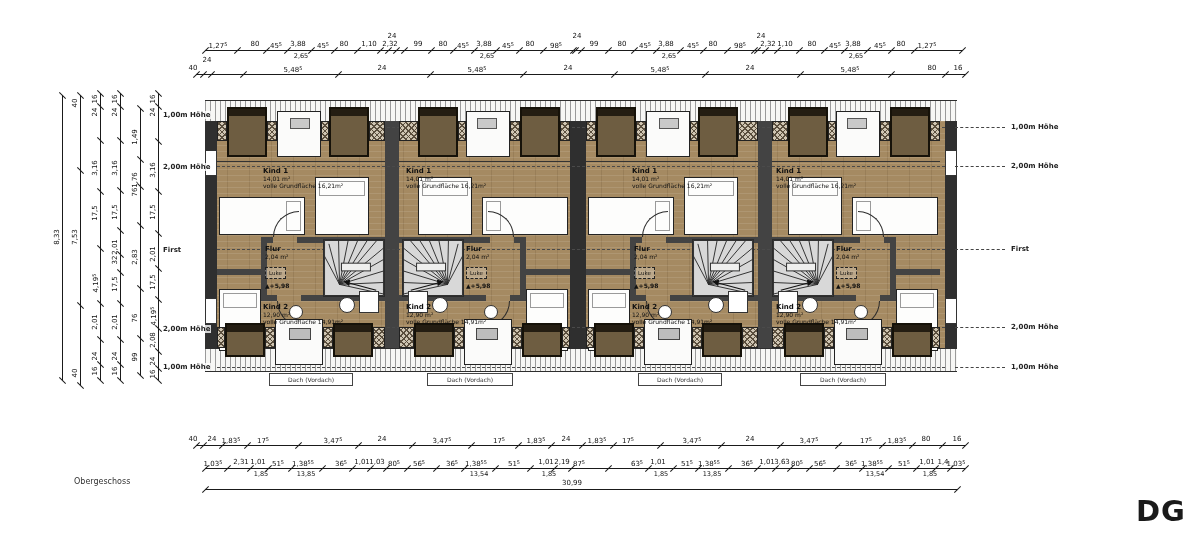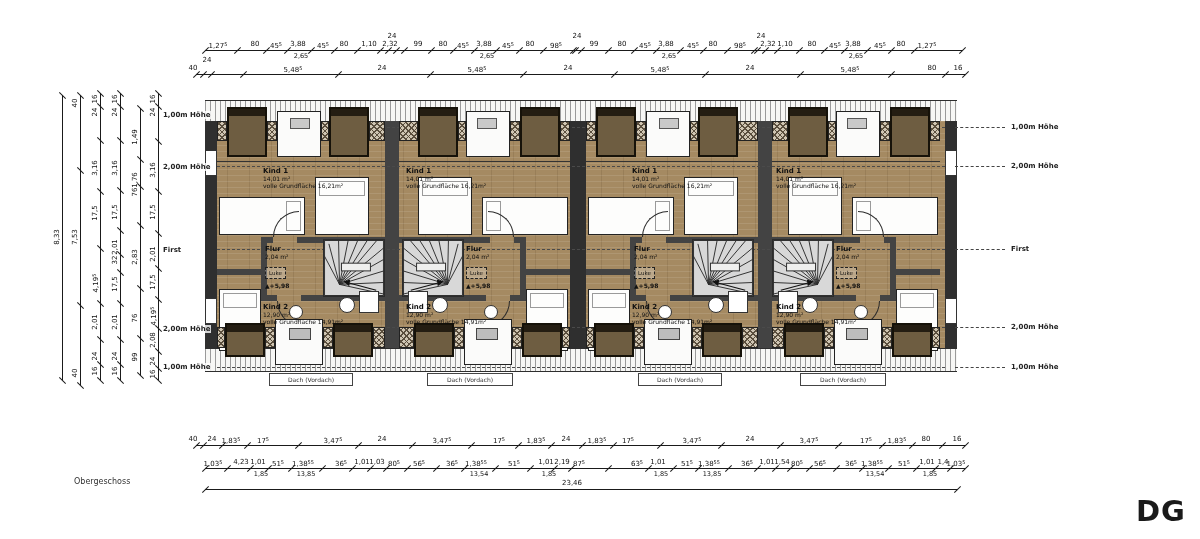--- a/index.html
+++ b/index.html
@@ -250,21 +250,21 @@
       <div class="tick" style="left: 770.5px; top: 468px;"></div>
       <div class="tick" style="left: 785.5px; top: 468px;"></div>
       <div class="tick" style="left: 804.5px; top: 468px;"></div>
       <div class="tick" style="left: 831.5px; top: 468px;"></div>
       <div class="tick" style="left: 857.5px; top: 468px;"></div>
       <div class="tick" style="left: 884px; top: 468px;"></div>
       <div class="tick" style="left: 911.5px; top: 468px;"></div>
       <div class="tick" style="left: 931px; top: 468px;"></div>
       <div class="tick" style="left: 945.5px; top: 468px;"></div>
       <div class="dim-lab" style="left: 213px; top: 459px;">1,03<sup>5</sup></div>
-      <div class="dim-lab" style="left: 241px; top: 459px;">4,23</div>
+      <div class="dim-lab" style="left: 241px; top: 459px;">2,31</div>
       <div class="dim-lab" style="left: 258px; top: 459px;">1,01</div>
       <div class="dim-sub" style="left: 261px; top: 471px;">1,85</div>
       <div class="dim-lab" style="left: 278px; top: 459px;">51<sup>5</sup></div>
       <div class="dim-lab" style="left: 303px; top: 459px;">1,38<sup>55</sup></div>
       <div class="dim-sub" style="left: 306px; top: 471px;">13,85</div>
       <div class="dim-lab" style="left: 341px; top: 459px;">36<sup>5</sup></div>
       <div class="dim-lab" style="left: 362px; top: 459px;">1,01</div>
       <div class="dim-lab" style="left: 377px; top: 459px;">1,03</div>
       <div class="dim-lab" style="left: 394px; top: 459px;">80<sup>5</sup></div>
       <div class="dim-lab" style="left: 419px; top: 459px;">56<sup>5</sup></div>
@@ -277,35 +277,35 @@
       <div class="dim-lab" style="left: 562px; top: 459px;">2,19</div>
       <div class="dim-lab" style="left: 579px; top: 459px;">87<sup>5</sup></div>
       <div class="dim-lab" style="left: 637px; top: 459px;">63<sup>5</sup></div>
       <div class="dim-lab" style="left: 658px; top: 459px;">1,01</div>
       <div class="dim-sub" style="left: 661px; top: 471px;">1,85</div>
       <div class="dim-lab" style="left: 687px; top: 459px;">51<sup>5</sup></div>
       <div class="dim-lab" style="left: 709px; top: 459px;">1,38<sup>55</sup></div>
       <div class="dim-sub" style="left: 712px; top: 471px;">13,85</div>
       <div class="dim-lab" style="left: 747px; top: 459px;">36<sup>5</sup></div>
       <div class="dim-lab" style="left: 767px; top: 459px;">1,01</div>
-      <div class="dim-lab" style="left: 782px; top: 459px;">1,54</div>
+      <div class="dim-lab" style="left: 782px; top: 459px;">3,63</div>
       <div class="dim-lab" style="left: 797px; top: 459px;">80<sup>5</sup></div>
       <div class="dim-lab" style="left: 820px; top: 459px;">56<sup>5</sup></div>
       <div class="dim-lab" style="left: 851px; top: 459px;">36<sup>5</sup></div>
       <div class="dim-lab" style="left: 872px; top: 459px;">1,38<sup>55</sup></div>
       <div class="dim-sub" style="left: 875px; top: 471px;">13,54</div>
       <div class="dim-lab" style="left: 904px; top: 459px;">51<sup>5</sup></div>
       <div class="dim-lab" style="left: 927px; top: 459px;">1,01</div>
       <div class="dim-sub" style="left: 930px; top: 471px;">1,85</div>
       <div class="dim-lab" style="left: 943px; top: 459px;">1,4</div>
       <div class="dim-lab" style="left: 956px; top: 459px;">1,03<sup>5</sup></div>
       <div class="dim-line" style="left: 205px; top: 489px; width: 752px; height: 1px;"></div>
       <div class="tick" style="left: 201px; top: 489px;"></div>
       <div class="tick" style="left: 953px; top: 489px;"></div>
-      <div class="dim-lab" style="left: 572px; top: 480px;">23,46</div>
+      <div class="dim-lab" style="left: 572px; top: 480px;">30,99</div>
       <div class="dim-line" style="left: 62px; top: 95px; width: 1px; height: 285px;"></div>
       <div class="vtick" style="left: 58px; top: 95px;"></div>
       <div class="vtick" style="left: 58px; top: 380px;"></div>
       <div class="vdim-lab" style="left: 57px; top: 237px;">8,33</div>
       <div class="dim-line" style="left: 80px; top: 95px; width: 1px; height: 290px;"></div>
       <div class="vtick" style="left: 76px; top: 95px;"></div>
       <div class="vtick" style="left: 76px; top: 385px;"></div>
       <div class="vtick" style="left: 76px; top: 170px;"></div>
       <div class="vtick" style="left: 76px; top: 305px;"></div>
       <div class="vdim-lab" style="left: 75px; top: 103px;">40</div>

